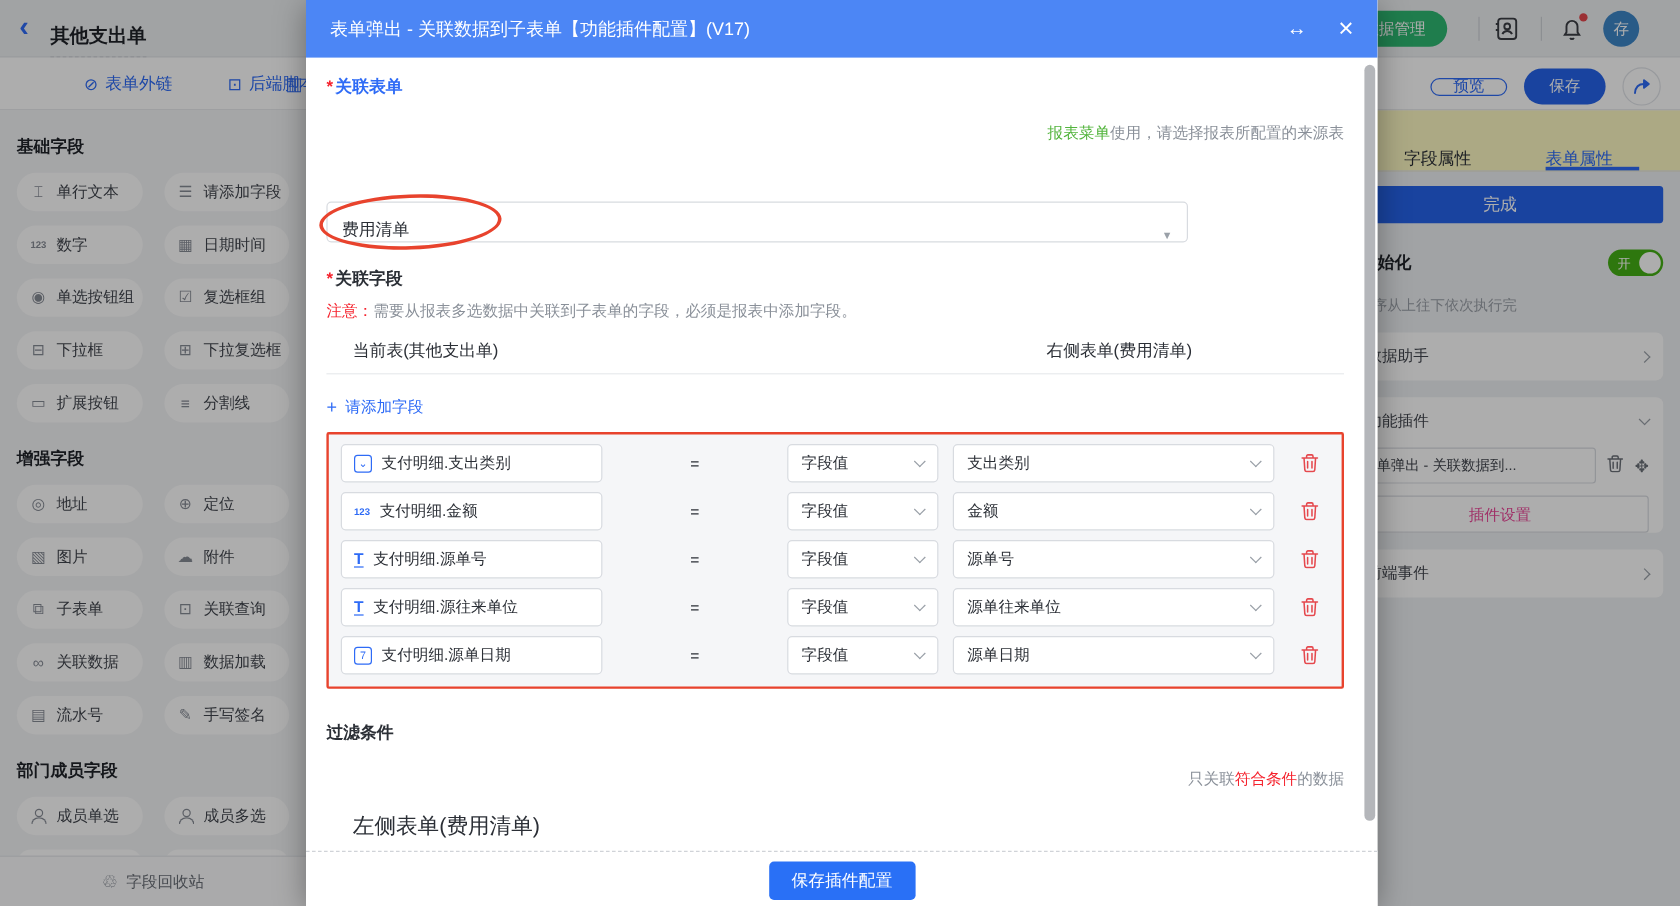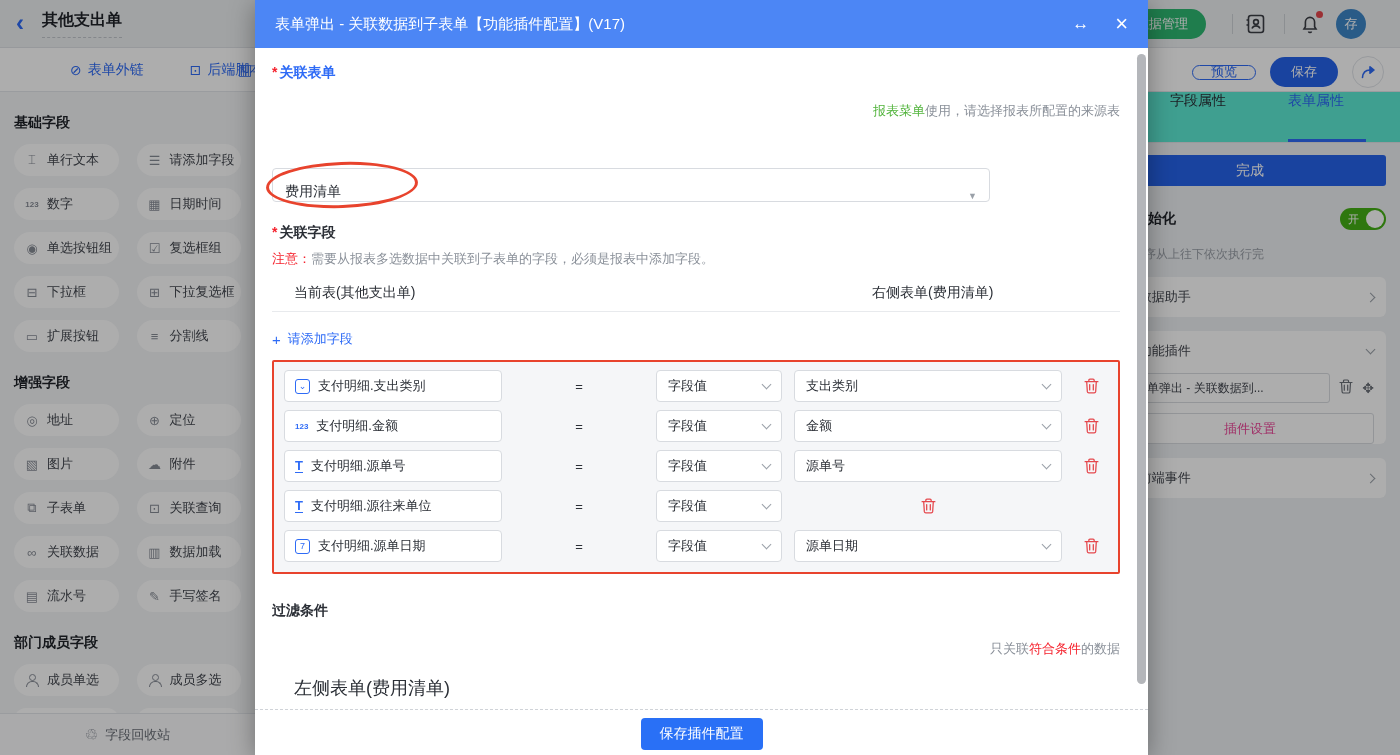--- a/index.html
+++ b/index.html
@@ -3,21 +3,21 @@
 <meta charset="utf-8">
 <style>
   * { margin:0; padding:0; box-sizing:border-box; }
   html,body { width:1400px; height:755px; overflow:hidden; }
   body { font-family:"Liberation Sans","DejaVu Sans",sans-serif; font-size:13px; color:#42464e; }
   .stage { position:relative; width:1400px; height:755px; background:#fff; overflow:hidden; }
 
   
   .topbar { position:absolute; left:0; top:0; width:1400px; height:48px; background:#eef0f2; border-bottom:1px solid #dfe2e6; }
   .back { position:absolute; left:16px; top:9px; font-size:24px; font-weight:bold; color:#2e6bf6; line-height:28px; cursor:pointer; }
-  .ptitle { position:absolute; left:42px; top:10px; font-size:16px; font-weight:700; color:#1f2329; padding-bottom:6px; border-bottom:1px dashed #c3c7cd;text-align:center; }
+  .ptitle { position:absolute; left:42px; top:20px; font-size:16px; font-weight:700; color:#1f2329; padding-bottom:6px; border-bottom:1px dashed #c3c7cd;text-align:center; }
   .pill-green { position:absolute; left:1118px; top:9px; height:30px; padding:0 18px; background:#2eb872; color:#fff; border-radius:15px; font-size:13px; display:flex; align-items:center; }
   .vdiv { position:absolute; top:14px; width:1px; height:20px; background:#cfd3d8; }
   .tb-ico { position:absolute; top:12px; width:24px; height:24px; color:#3b3e45; }
   .bell-dot { position:absolute; right:-1px; top:-1px; width:7px; height:7px; background:#e5484d; border-radius:50%; }
   .avatar { position:absolute; left:1336px; top:9px; width:30px; height:30px; border-radius:50%; background:#3d87c8; color:#fff; font-size:13px; display:flex; align-items:center; justify-content:center; }
 
   .toolbar { position:absolute; left:0; top:48px; width:1400px; height:44px; background:#fff; border-bottom:1px solid #e4e6ea; }
   .ttabs { position:absolute; left:70px; top:0; height:44px; display:flex; align-items:center; gap:46px; color:#2e6bf6; font-size:14px; }
   .ttab { display:flex; align-items:center; gap:6px; cursor:pointer; }
   .ttab .tglyph { font-size:14px; }
@@ -36,21 +36,21 @@
   .pic { position:relative; width:16px; height:13px; display:inline-block; flex:none; }
   .pic::before { content:""; position:absolute; left:5px; top:0; width:5px; height:5px; border:1.4px solid #878c96; border-radius:50%; }
   .pic::after { content:""; position:absolute; left:2px; bottom:0; width:11px; height:5px; border:1.4px solid #878c96; border-bottom:none; border-radius:6px 6px 0 0; }
   .stub-row { display:grid; grid-template-columns:1fr 1fr; gap:12px 18px; margin-top:12px; }
   .stub { height:12px; background:#fff; border-radius:16px 16px 0 0; }
   .recycle { position:absolute; left:0; bottom:0; width:255px; height:42px; background:#fbfbfc; border-top:1px solid #e4e6ea; display:flex; align-items:center; justify-content:center; gap:7px; color:#6b7078; font-size:13px; cursor:pointer; }
   .recycle .rg { font-size:15px; color:#878c96; }
 
   
   .rpanel { position:absolute; left:1100px; top:92px; width:300px; bottom:0; background:#eef0f3; }
-  .rtabs { height:51px; background:#5eead4; border-bottom:1px solid #e2e4e8; display:flex; align-items:flex-start; padding:0 0 0 70px; gap:62px; position:relative; }
+  .rtabs { height:51px; background:#fef9c3; border-bottom:1px solid #e2e4e8; display:flex; align-items:flex-end; padding:0 0 0 70px; gap:62px; position:relative; }
   .rtab { font-size:14px; color:#2b2f36; cursor:pointer; }
   .rtab.active { color:#2e6bf6; }
   .rtab-line { position:absolute; left:188px; bottom:0; width:78px; height:3px; background:#2e6bf6; }
   .btn-done { margin:12px 14px 0 14px; height:31px; background:#2563eb; color:#fff; font-size:14px; display:flex; align-items:center; justify-content:center; border-radius:3px; cursor:pointer; }
   .init-row { display:flex; align-items:center; justify-content:space-between; margin:22px 14px 0 20px; }
   .init-title { font-size:14px; font-weight:700; color:#1f2329; }
   .toggle { width:46px; height:22px; background:#45b015; border-radius:11px; position:relative; cursor:pointer; }
   .toggle .tg-txt { position:absolute; left:8px; top:4px; font-size:11px; color:#fff; }
   .toggle .knob { position:absolute; right:2px; top:2px; width:18px; height:18px; background:#fff; border-radius:50%; }
   .init-hint { margin:16px 14px 0 20px; font-size:12px; color:#9aa0a8; }
@@ -425,20 +425,24 @@
         <div class="frow">
           <div class="finput">
               <span class="fic tee">T</span>
               <span>支付明细.源往来单位</span>
             </div>
           <div class="eq">=</div>
           <div class="fsel">
               <span>字段值</span>
               <i class="chv down"></i>
             </div>
+          <div class="fsel">
+              <span>源单往来单位</span>
+              <i class="chv down"></i>
+            </div>
           <div class="trash">
               <svg width="15" height="16" viewBox="0 0 14 15" fill="none" stroke="#e5484d" stroke-width="1.2" stroke-linecap="round">
                 <path d="M1 3.5h12M4.5 3.5V2a1 1 0 0 1 1-1h3a1 1 0 0 1 1 1v1.5M2.5 3.5l.6 9.3a1.4 1.4 0 0 0 1.4 1.2h5a1.4 1.4 0 0 0 1.4-1.2l.6-9.3M5.3 6.2v5M8.7 6.2v5"></path>
               </svg>
             </div>
         </div>
         <div class="frow">
           <div class="finput">
               <span class="fic box">7</span>
               <span>支付明细.源单日期</span>

